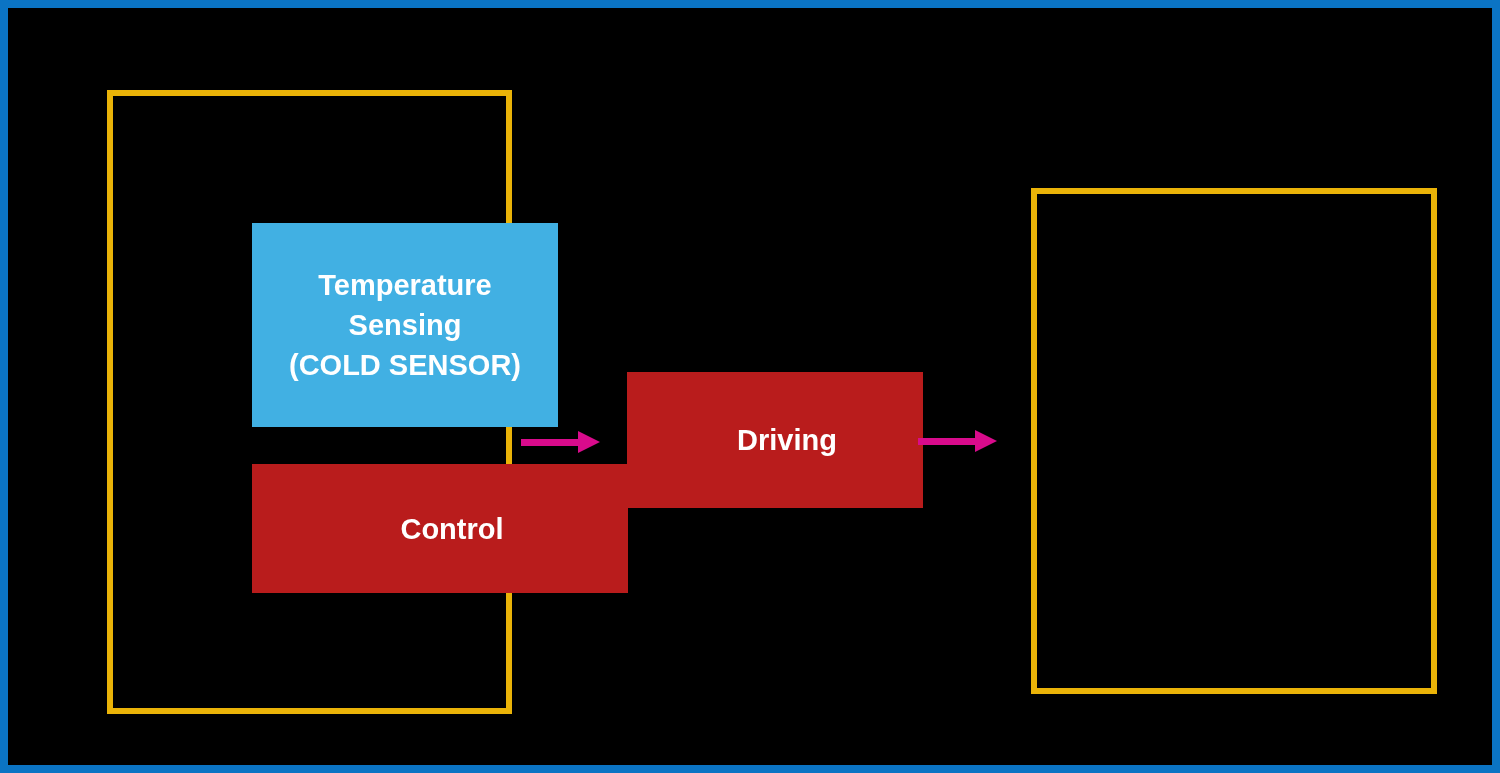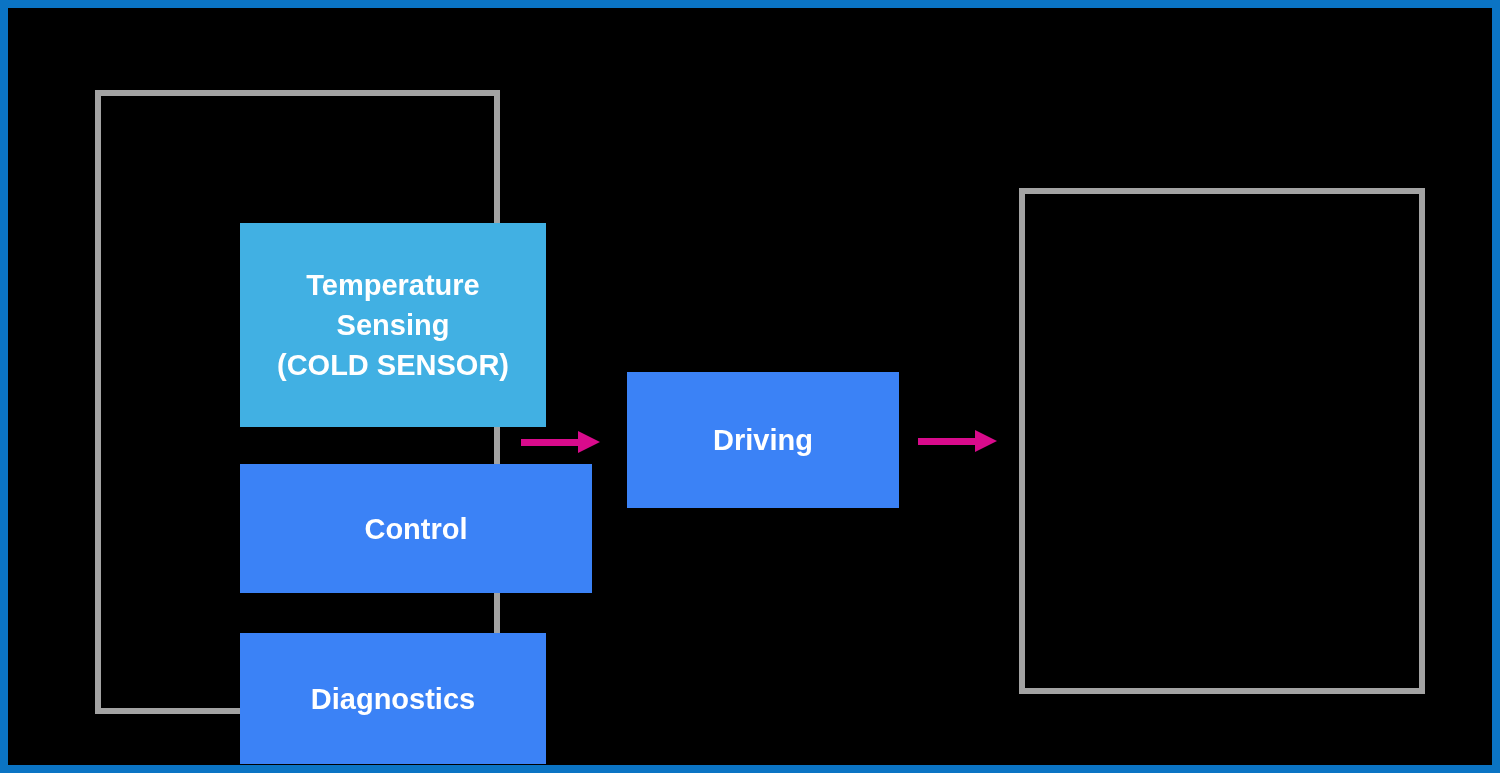--- a/index.html
+++ b/index.html
@@ -13,39 +13,40 @@
     width: 1500px;
     height: 773px;
     background: #000000;
     box-sizing: border-box;
     border: 8px solid #0B74C4;
     overflow: hidden;
   }
   .group {
     position: absolute;
     box-sizing: border-box;
-    border: 6px solid #a3a3a3;
+    border: 6px solid #eab308;
     background: transparent;
+    margin-left: 12px;
   }
   .group-left  { left: 87px;  top: 82px;  width: 405px; height: 624px; }
   .group-right { left: 1011px; top: 180px; width: 406px; height: 506px; }
   .box {
     position: absolute;
     display: flex;
     align-items: center;
     justify-content: center;
     text-align: center;
     color: #FFFFFF;
     font-weight: bold;
     font-size: 29px;
     line-height: 40px;
   }
   .box-label { white-space: pre-line; }
   .sensor { background: #41B0E3; }
-  .module { background: #3b82f6; }
+  .module { background: #b91c1c; padding-left: 24px; }
   .box-cold        { left: 139px;  top: 127px; width: 306px; height: 204px; }
   .box-control     { left: 139px;  top: 368px; width: 352px; height: 129px; }
   .box-diagnostics { left: 139px;  top: 537px; width: 306px; height: 131px; }
   .box-driving     { left: 619px;  top: 364px; width: 272px; height: 136px; }
   .arrow {
     position: absolute;
     height: 22px;
     width: 79px;
   }
   .arrow-1 { left: 513px; top: 423px; }
@@ -76,23 +77,20 @@
 
   <div class="group group-left">
     <div class="box sensor box-cold">
       <span class="box-label">Temperature
 Sensing
 (COLD SENSOR)</span>
     </div>
     <div class="box module box-control">
       <span class="box-label">Control</span>
     </div>
-    <div class="box module box-diagnostics">
-      <span class="box-label">Diagnostics</span>
-    </div>
   </div>
 
   <div class="arrow arrow-1">
     <div class="shaft"></div>
     <div class="head"></div>
   </div>
 
   <div class="box module box-driving">
     <span class="box-label">Driving</span>
   </div>

